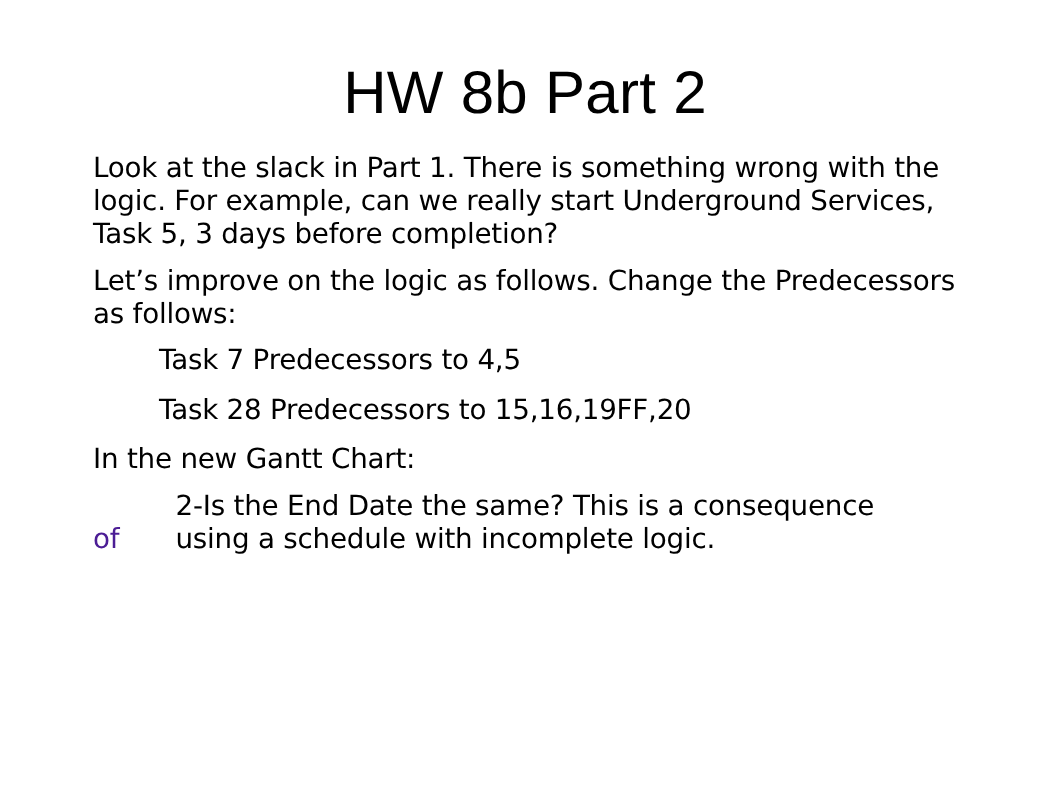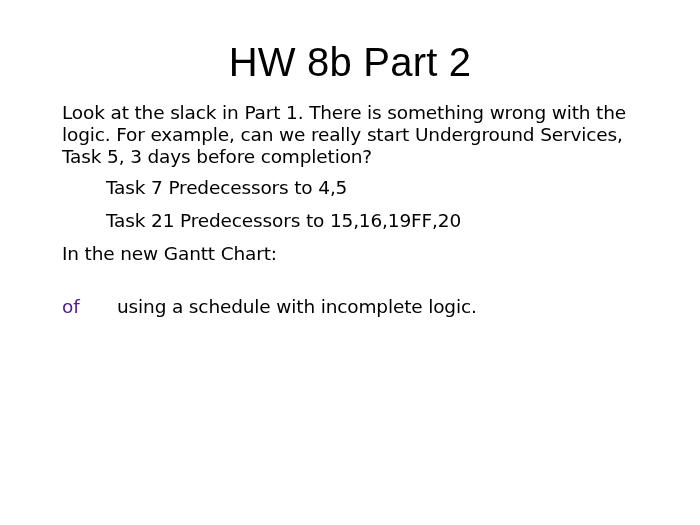--- a/index.html
+++ b/index.html
@@ -83,30 +83,31 @@
 <body>
 
 <div class="slide">
 
   <div class="slide-title">HW 8b Part 2</div>
 
   <div class="body-block" style="top:102px;">
 
     <p class="para">Look at the slack in Part 1. There is something wrong with the logic. For example, can we really start Underground Services, Task 5, 3 days before completion?</p>
 
+    <p class="para">Let’s improve on the logic as follows. Change the Predecessors as follows:</p>
 
     <p class="para indent">Task 7 Predecessors to 4,5</p>
 
 
-    <p class="para indent">Task 21 Predecessors to 15,16,19FF,20</p>
+    <p class="para indent">Task 28 Predecessors to 15,16,19FF,20</p>
 
     <p class="para tight">In the new Gantt Chart:</p>
 
 
     <div class="para hang">
       <span class="orphan-word">of</span>
-      <br>
+      <span>2-Is the End Date the same? This is a consequence</span><br>
       <span>using a schedule with incomplete logic.</span>
     </div>
 
   </div>
 
 </div>
 
 </body></html>

